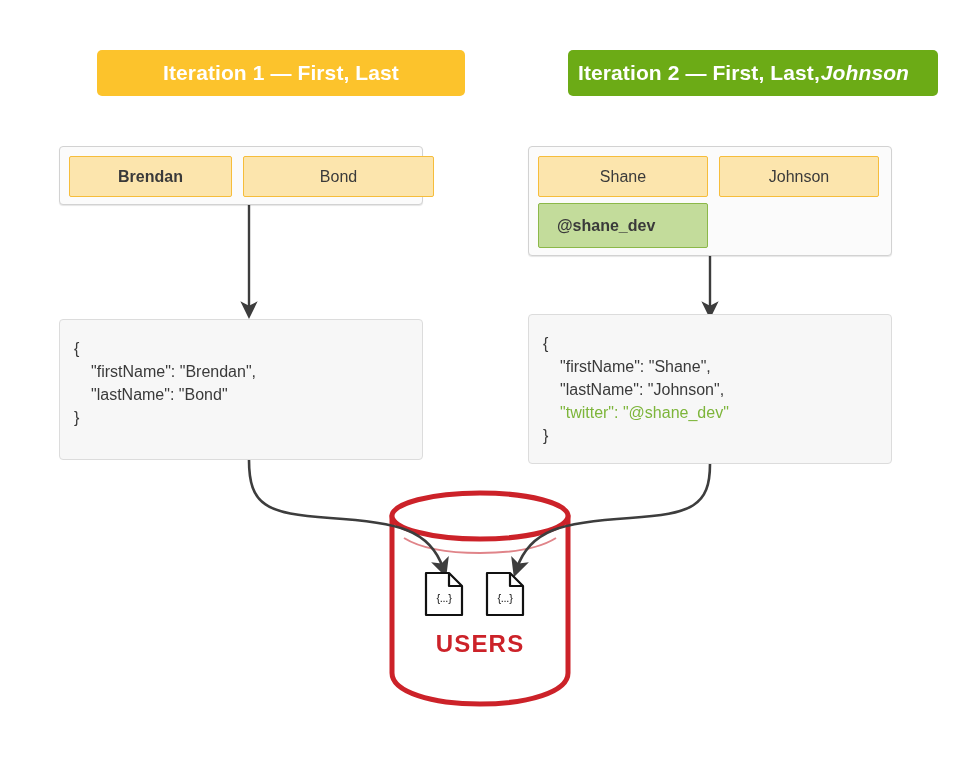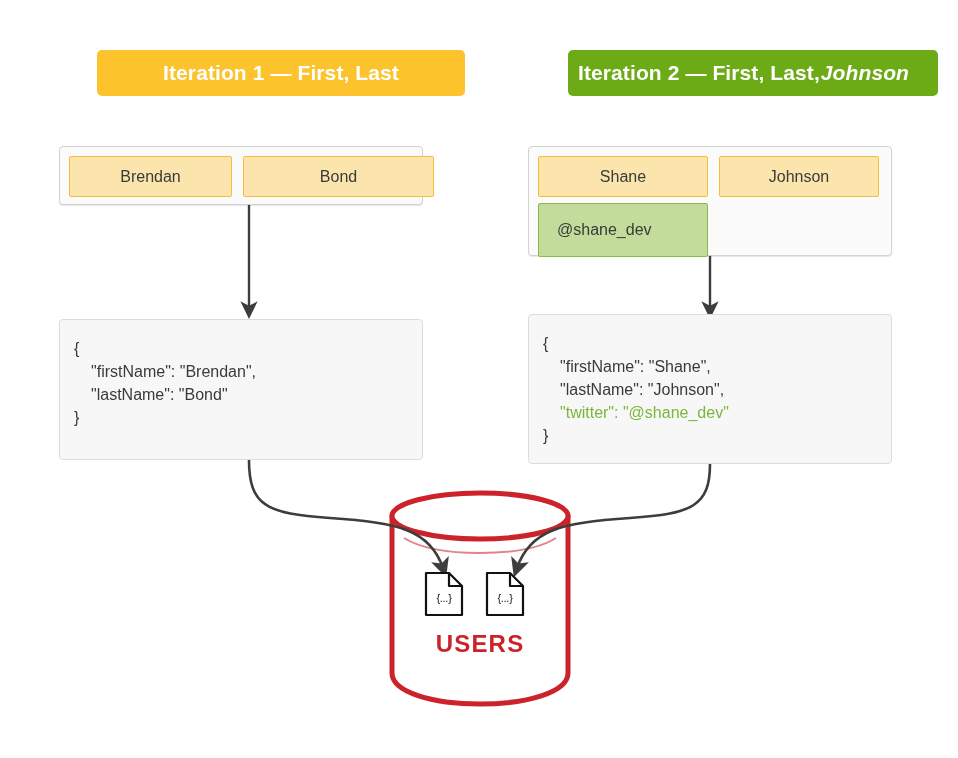--- a/index.html
+++ b/index.html
@@ -152,21 +152,21 @@
     <path d="M487,573 L510,573 L523,586 L523,615 L487,615 Z" fill="#ffffff" stroke="#111111" stroke-width="2.2" stroke-linejoin="round"></path>
     <path d="M510,573 L510,586 L523,586" fill="none" stroke="#111111" stroke-width="2.2" stroke-linejoin="round"></path>
   </g>
 </svg>
 
 <div class="abs banner" style="left: 57px; top: 50px; width: 368px; height: 46px; background: rgb(252, 195, 44); color: rgb(255, 255, 255);">
   <span>Iteration 1 — First, Last</span>
 </div>
 
 <div class="abs form-panel" style="left:59px; top:146px; width:364px; height:59px;">
-  <div class="field yellow" style="left:9px; top:9px; width:163px; height:41px;">
+  <div class="field yellow" style="left:9px; top:9px; width:163px; height:41px;font-weight:bold;">
     <span>Brendan</span>
   </div>
   <div class="field yellow" style="left:183px; top:9px; width:191px; height:41px;">
     <span>Bond</span>
   </div>
 </div>
 
 <div class="abs json-panel" style="left:59px; top:319px; width:364px; height:141px;">
   <div class="json-line">{</div>
   <div class="json-line indent">"firstName": "Brendan",</div>
@@ -179,21 +179,21 @@
     <span class="ital">Johnson</span>
 </div>
 
 <div class="abs form-panel" style="left:528px; top:146px; width:364px; height:110px;">
   <div class="field yellow" style="left:9px; top:9px; width:170px; height:41px;">
     <span>Shane</span>
   </div>
   <div class="field yellow" style="left:190px; top:9px; width:160px; height:41px;">
     <span>Johnson</span>
   </div>
-  <div class="field green" style="left:9px; top:56px; width:170px; height:54px;">
+  <div class="field green" style="left:9px; top:56px; width:170px; height:45px;font-weight:bold;">
     <span>@shane_dev</span>
   </div>
 </div>
 
 <div class="abs json-panel" style="left:528px; top:314px; width:364px; height:150px;">
   <div class="json-line">{</div>
   <div class="json-line indent">"firstName": "Shane",</div>
   <div class="json-line indent">"lastName": "Johnson",</div>
   <div class="json-line indent accent" style="color: rgb(125, 181, 58);">"twitter": "@shane_dev"</div>
   <div class="json-line">}</div>

